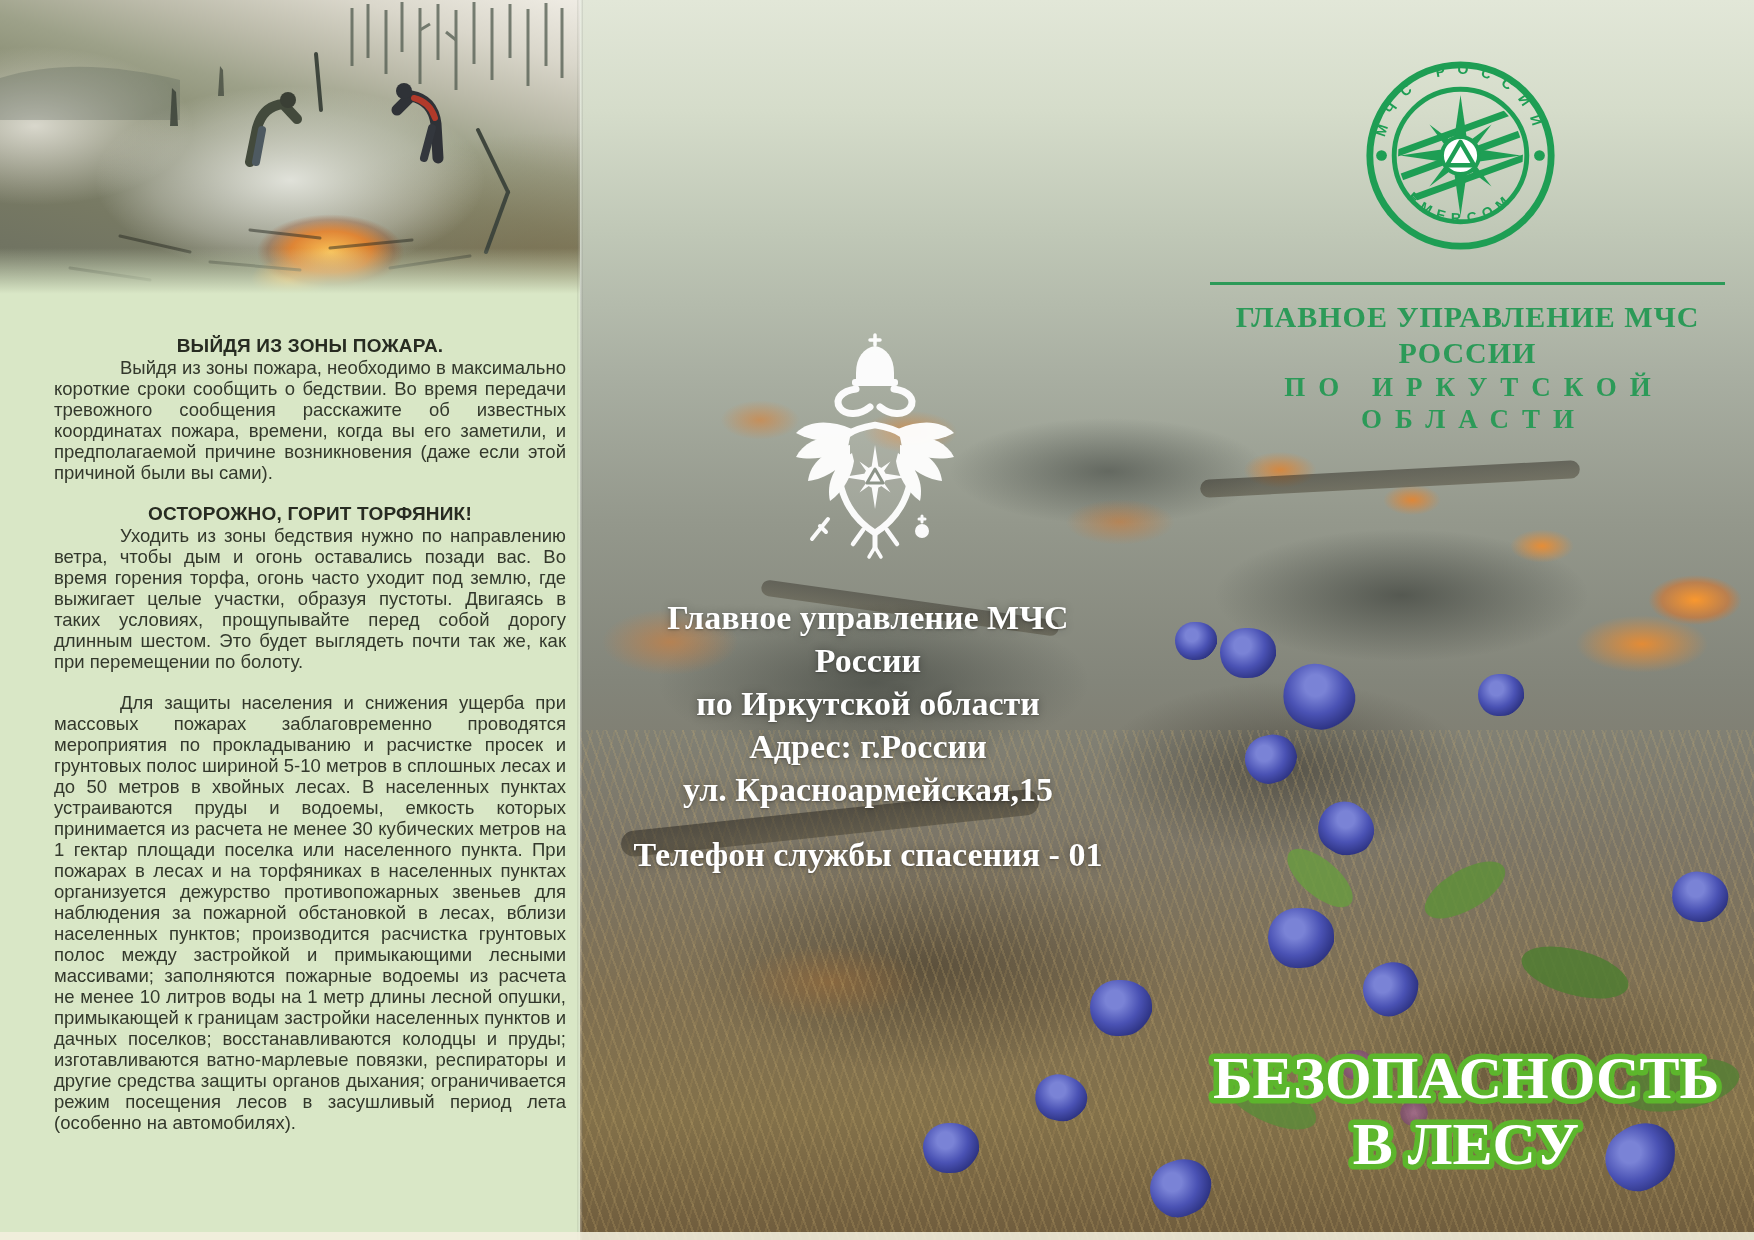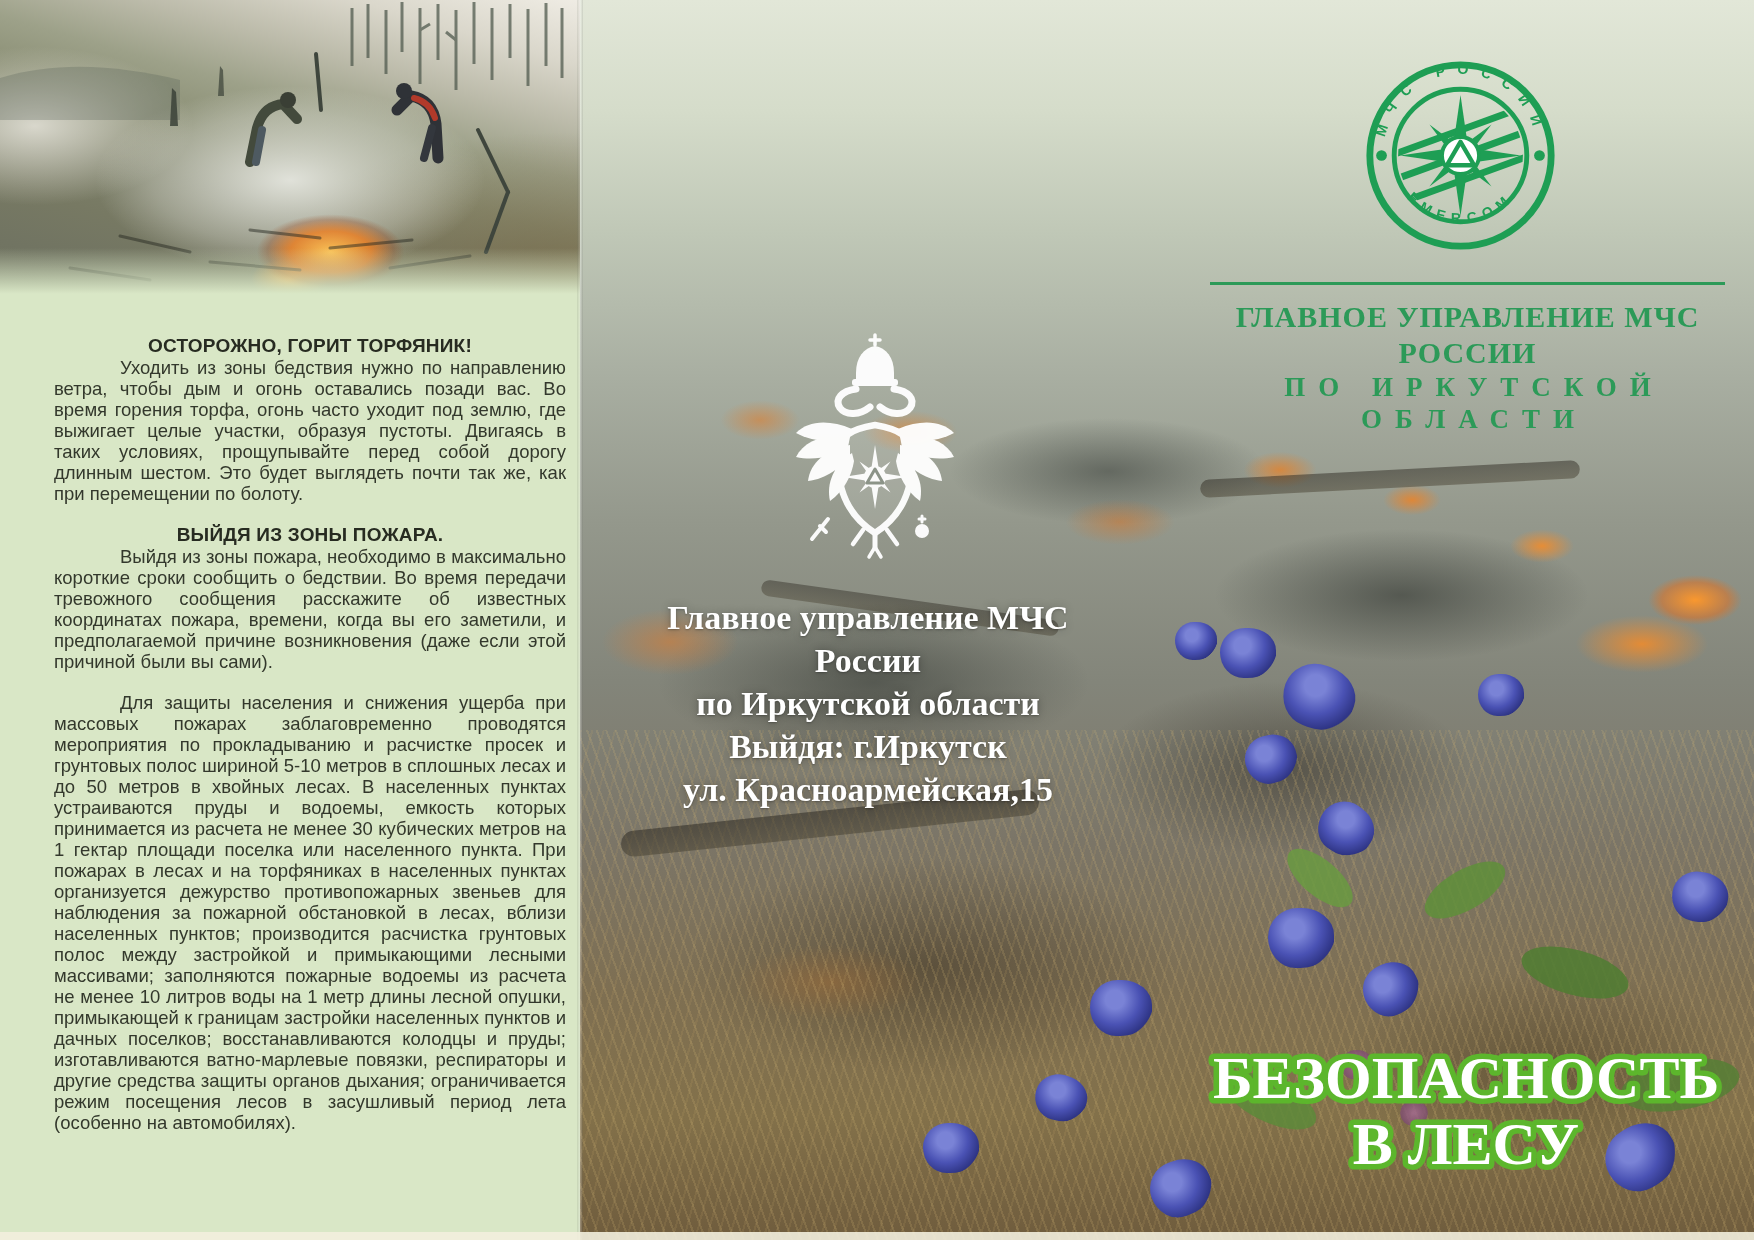--- a/index.html
+++ b/index.html
@@ -143,26 +143,26 @@
             <line x1="70" y1="268" x2="150" y2="280"></line>
           <line x1="390" y1="268" x2="470" y2="256"></line>
             <line x1="250" y1="230" x2="320" y2="238"></line>
         </g>
       </svg>
       <div class="photo-fade"></div>
     </div>
 
     <div class="textcol">
       <div class="sec">
+        <h3>ВЫЙДЯ ИЗ ЗОНЫ ПОЖАРА.</h3>
+        <p>Выйдя из зоны пожара, необходимо в максимально короткие сроки сообщить о бедствии. Во время передачи тревожного сообщения расскажите об известных координатах пожара, времени, когда вы его заметили, и предполагаемой причине возникновения (даже если этой причиной были вы сами).</p>
+      </div>
+      <div class="sec">
         <h3>ОСТОРОЖНО, ГОРИТ ТОРФЯНИК!</h3>
         <p>Уходить из зоны бедствия нужно по направлению ветра, чтобы дым и огонь оставались позади вас. Во время горения торфа, огонь часто уходит под землю, где выжигает целые участки, образуя пустоты. Двигаясь в таких условиях, прощупывайте перед собой дорогу длинным шестом. Это будет выглядеть почти так же, как при перемещении по болоту.</p>
-      </div>
-      <div class="sec">
-        <h3>ВЫЙДЯ ИЗ ЗОНЫ ПОЖАРА.</h3>
-        <p>Выйдя из зоны пожара, необходимо в максимально короткие сроки сообщить о бедствии. Во время передачи тревожного сообщения расскажите об известных координатах пожара, времени, когда вы его заметили, и предполагаемой причине возникновения (даже если этой причиной были вы сами).</p>
       </div>
       <div class="sec">
         <p>Для защиты населения и снижения ущерба при массовых пожарах заблаговременно проводятся мероприятия по прокладыванию и расчистке просек и грунтовых полос шириной 5-10 метров в сплошных лесах и до 50 метров в хвойных лесах. В населенных пунктах устраиваются пруды и водоемы, емкость которых принимается из расчета не менее 30 кубических метров на 1 гектар площади поселка или населенного пункта. При пожарах в лесах и на торфяниках в населенных пунктах организуется дежурство противопожарных звеньев для наблюдения за пожарной обстановкой в лесах, вблизи населенных пунктов; производится расчистка грунтовых полос между застройкой и примыкающими лесными массивами; заполняются пожарные водоемы из расчета не менее 10 литров воды на 1 метр длины лесной опушки, примыкающей к границам застройки населенных пунктов и дачных поселков; восстанавливаются колодцы и пруды; изготавливаются ватно-марлевые повязки, респираторы и другие средства защиты органов дыхания; ограничивается режим посещения лесов в засушливый период лета (особенно на автомобилях).</p>
       </div>
     </div>
   </div>
 
   <div class="right-panel">
     <div class="straw"></div>
     <i class="log log1"></i>
@@ -268,23 +268,24 @@
         <path d="M85 214 l-6 10 M85 214 l6 10" stroke-width="3.5"></path>
         <path d="M38 186 L22 206 M30 193 l6 6" stroke-width="4"></path>
         <path d="M132 189 v-6 M129 186 h6" stroke-width="3"></path>
       </g>
       <circle cx="132" cy="198" r="7" fill="#ffffff"></circle>
     </svg>
 
     <div class="contact">
       <div>Главное управление МЧС России</div>
       <div>по Иркутской области</div>
-      <div>Выйдя: г.Иркутск</div>
+      <div>Адрес: г.России</div>
       <div>ул. Красноармейская,15</div>
       <div class="phones">
+        <div>Телефон службы спасения - 01</div>
       </div>
     </div>
 
     <svg class="title-svg" viewBox="0 0 600 170">
       <text x="300" y="62" text-anchor="middle">БЕЗОПАСНОСТЬ</text>
       <text x="300" y="128" text-anchor="middle">В ЛЕСУ</text>
     </svg>
   </div>
 
   <div class="fold"></div>

